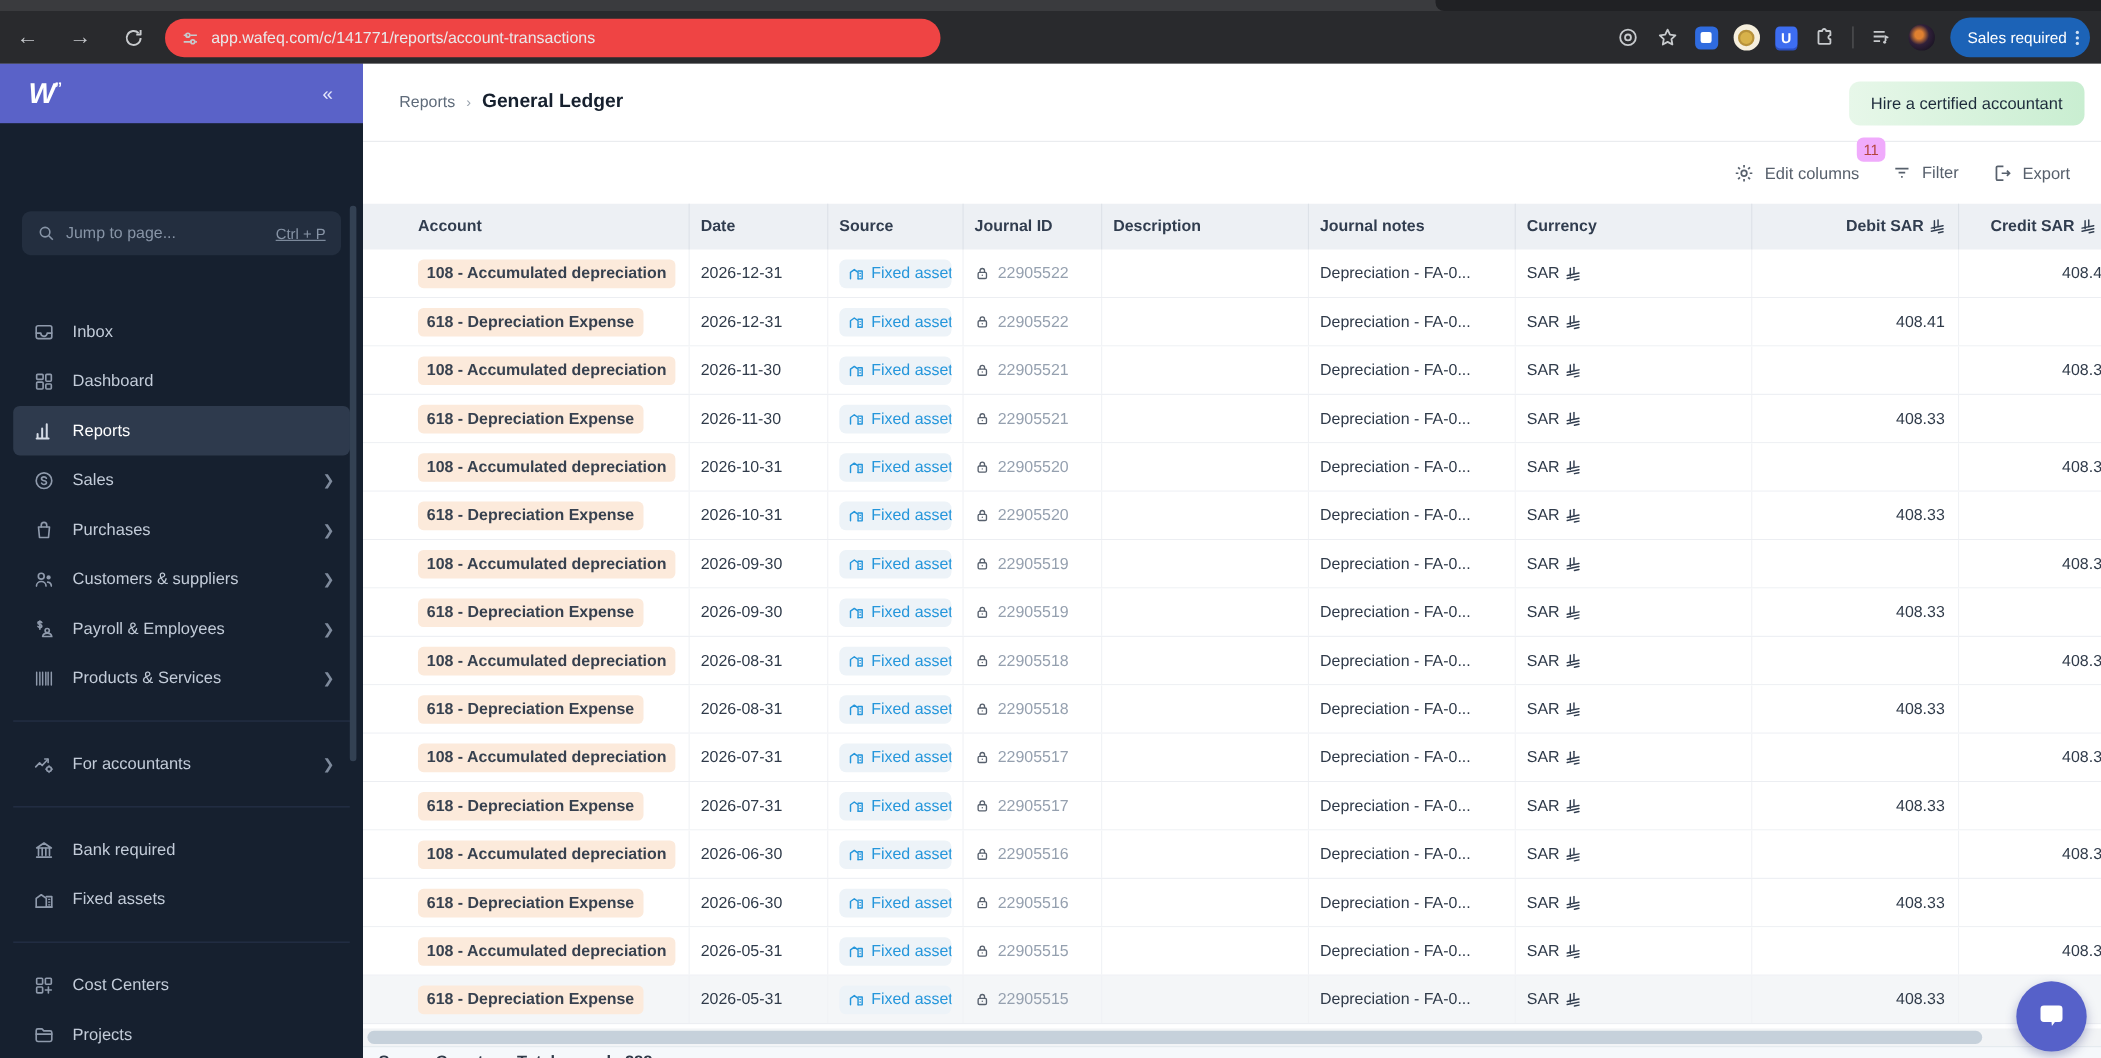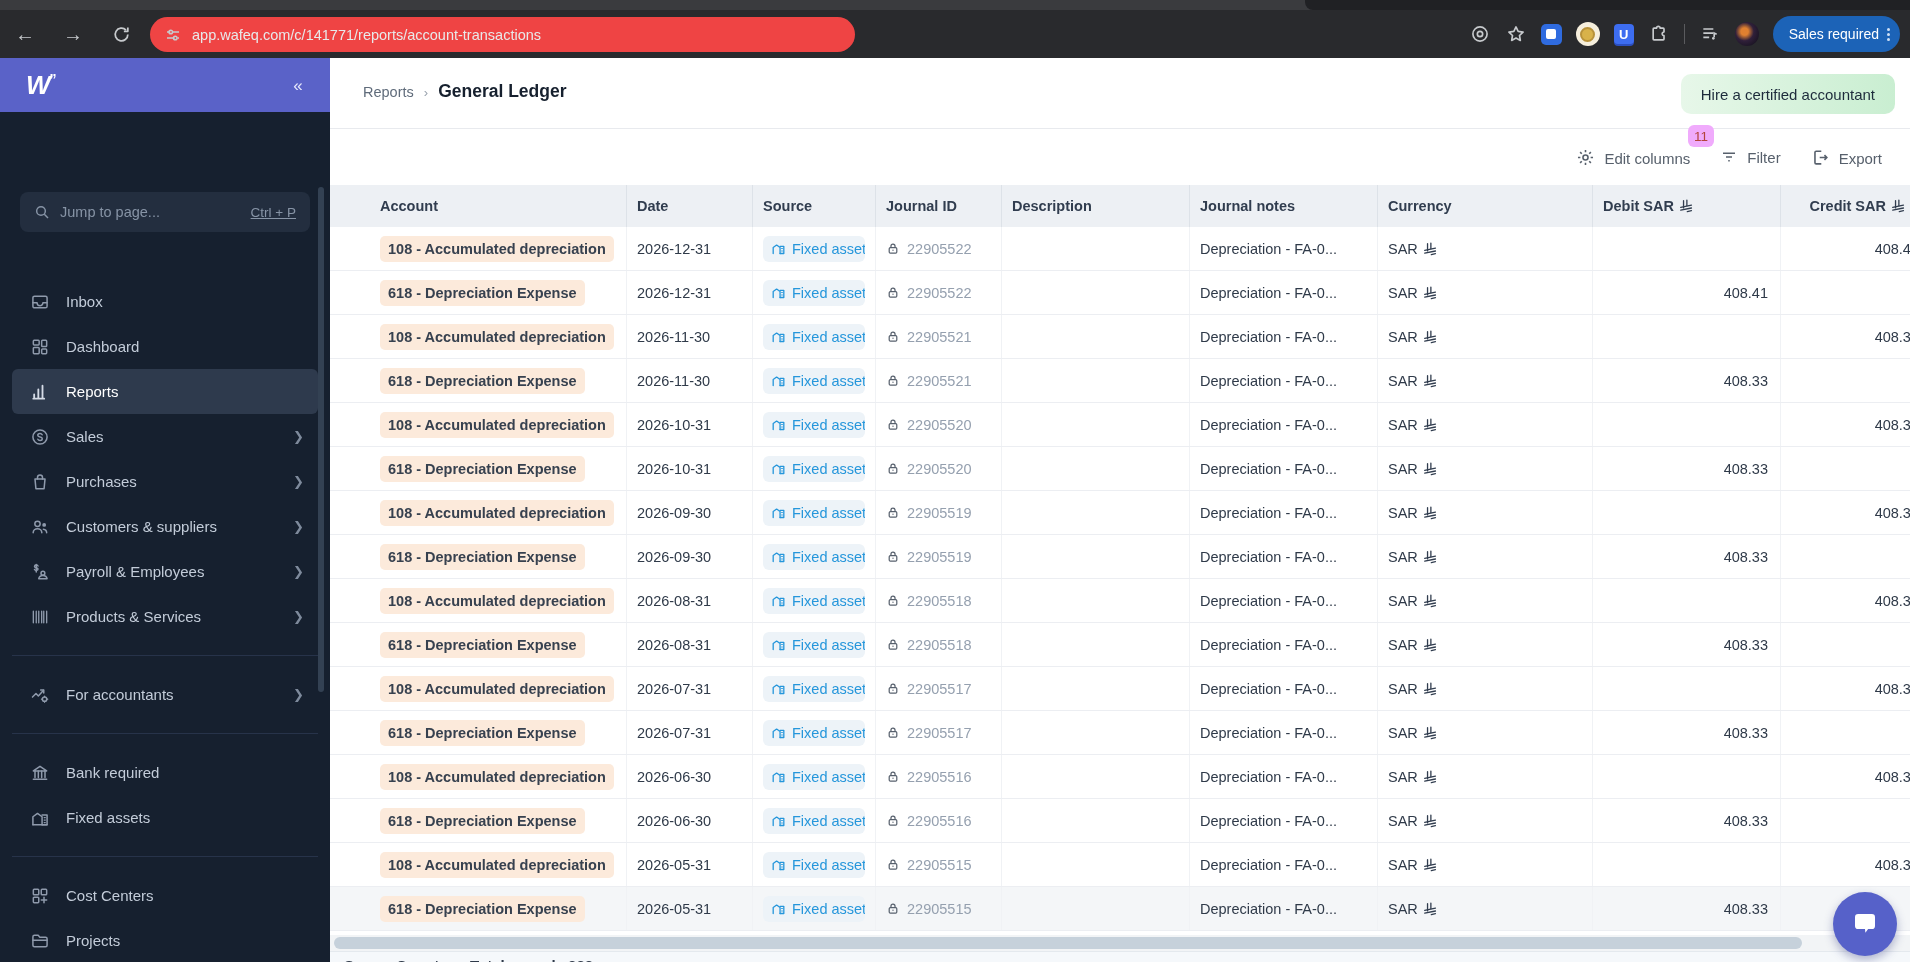--- a/index.html
+++ b/index.html
@@ -66,21 +66,21 @@
   .action-btn { display:flex; align-items:flex-end; gap:9px; }
   .filter-badge { position:absolute; top:-4px; right:196px; min-width:26px; height:22px; background:#f0abfc; color:#b3443c; border-radius:6px; font-size:13.5px; display:flex; align-items:center; justify-content:center; padding:0 5px; }
 
   
   .table-wrap { position:absolute; left:0; top:127px; width:1580px; height:750px; overflow:hidden; }
   .grid-row { display:grid; grid-template-columns:297px 126px 123px 126px 188px 188px 215px 188px 146px; width:1597px; }
   .thead { height:42px; background:#edf0f4; }
   .th { display:flex; align-items:center; font-size:14.5px; font-weight:bold; color:#313d4f; padding:0 10px; border-right:1px solid #dde2e8; white-space:nowrap; overflow:hidden; }
   .th:last-child { border-right:none; }
   .th.first { padding-left:50px; }
-  .th.num { padding-right:12px; }
+  .th.num { justify-content:flex-end; padding-right:12px; }
   .th.num-credit { justify-content:flex-end; padding-right:22px; }
   .tr { height:44px; border-bottom:1px solid #eceef2; background:#fff; }
   .tr.hovered { background:#f4f6f8; }
   .td { display:flex; align-items:center; font-size:14.5px; color:#2f3a49; padding:0 10px; border-right:1px solid #f0f2f5; white-space:nowrap; overflow:hidden; }
   .td:last-child { border-right:none; }
   .td.first { padding-left:50px; }
   .td.num { justify-content:flex-end; padding-right:12px; }
   .td.num-credit { justify-content:flex-end; padding-right:8px; }
   .acct-pill { background:#fceadb; border-radius:5px; padding:5px 8px; font-weight:bold; color:#37414f; font-size:14.5px; max-width:100%; overflow:hidden; white-space:nowrap; }
   .src-pill { background:#edf3f8; border-radius:6px; padding:5px 8px; display:flex; align-items:center; gap:6px; color:#2596db; font-size:14.5px; overflow:hidden; }

